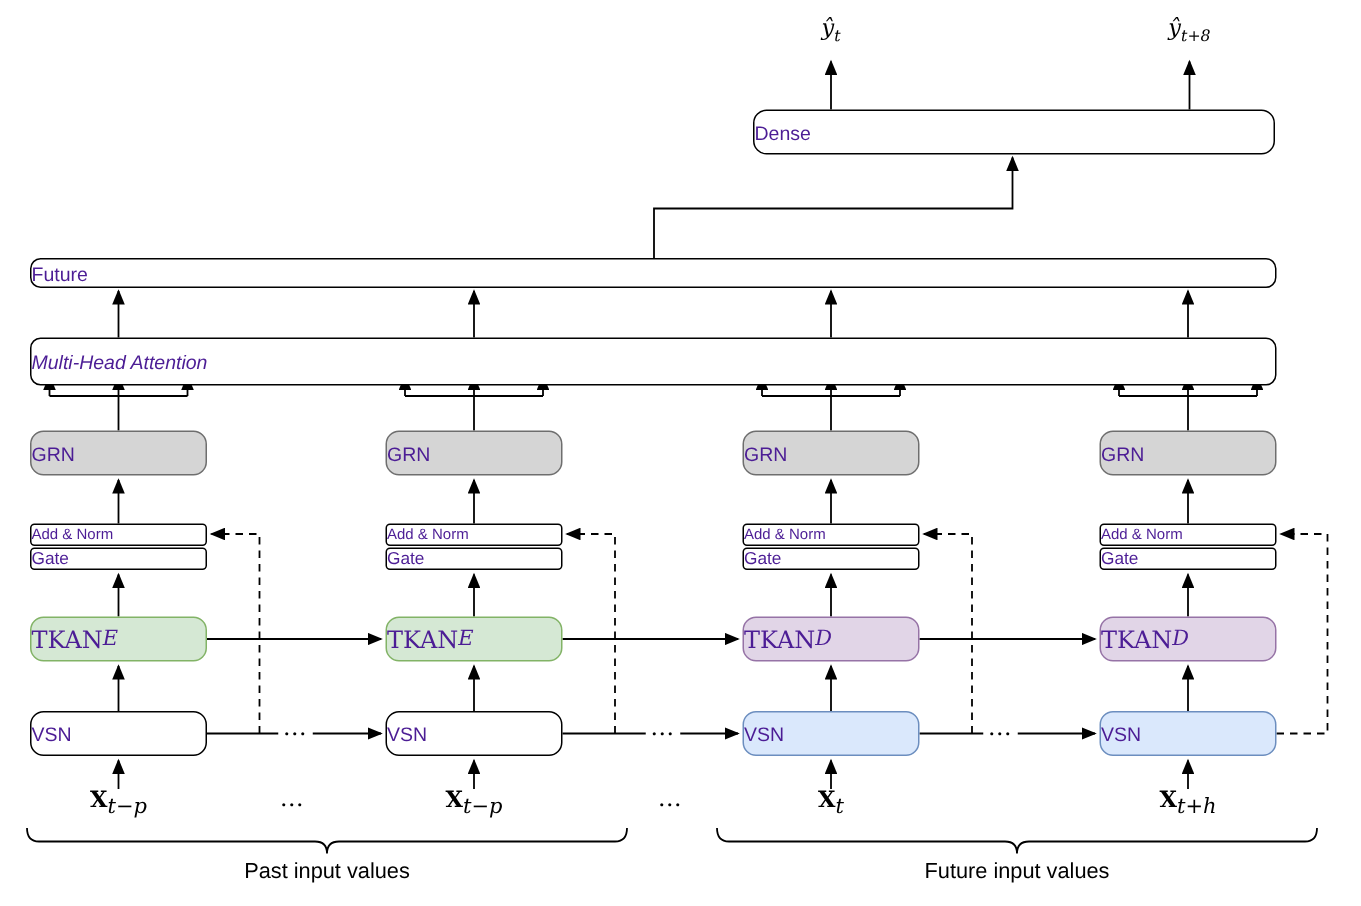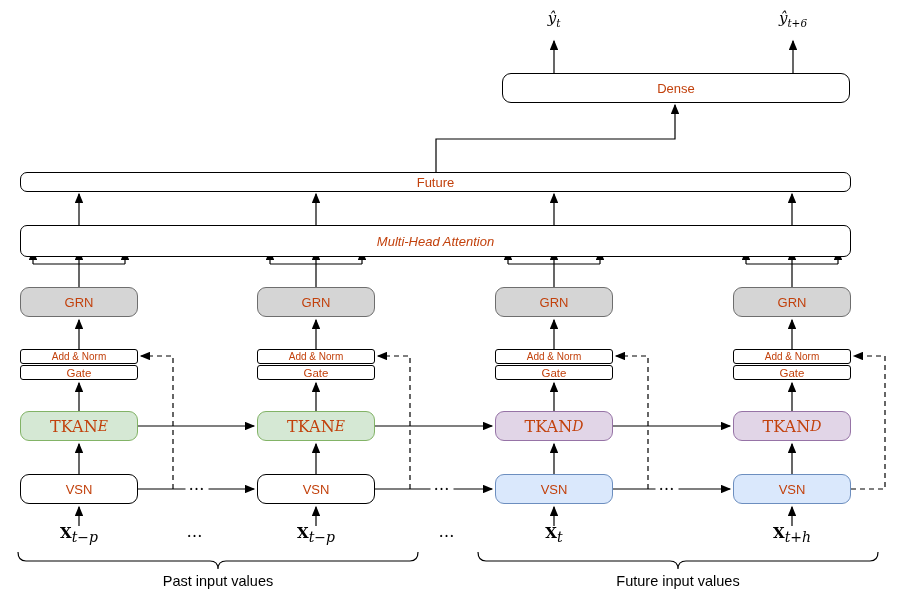--- a/index.html
+++ b/index.html
@@ -1,21 +1,21 @@
 <!DOCTYPE html>
 <html><head>
 <meta charset="utf-8">
 <style>
   html,body{margin:0;padding:0;background:#fff;}
   .canvas{position:relative;width:907px;height:604px;background:#fff;overflow:hidden;
           font-family:"Liberation Sans",sans-serif;color:#000;padding-left:32px;}
   svg.wires{position:absolute;left:0;top:0;width:907px;height:604px;}
   .box{position:absolute;box-sizing:border-box;border:1px solid #000;background:#fff;
-       display:flex;align-items:center;justify-content:center;
-       font:13px "Liberation Sans",sans-serif;color:#c2410c;}
+       display:flex;align-items:center;justify-content:flex-start;
+       font:13px "Liberation Sans",sans-serif;color:#4c1d95;}
   .r9{border-radius:9px;}
   .r7{border-radius:7px;}
   .r3{border-radius:3px;}
   .bar{left:20px;width:831px;}
   .flatten{top:172px;height:20px;}
   .mha{top:225px;height:32px;font-style:italic;}
   .dense{left:502px;top:73px;width:348px;height:30px;}
   .col{position:absolute;top:0;width:118px;height:433px;pointer-events:none;}
   .col0{left:20px;} .col1{left:257px;} .col2{left:495px;} .col3{left:733px;}
   .col .box{left:0;width:118px;}
@@ -124,21 +124,21 @@
       <path d="M851 489 L885 489 L885 356 L854 356" marker-end="url(#ah)"></path>
     </g>
 
     <g stroke="#000" stroke-width="1.2" fill="none">
       <path d="M18 552 Q18 561 26 561 L210 561 Q218 561 218 569 Q218 561 226 561 L410 561 Q418 561 418 552"></path>
       <path d="M478 552 Q478 561 486 561 L670 561 Q678 561 678 569 Q678 561 686 561 L870 561 Q878 561 878 552"></path>
     </g>
   </svg>
 
   <div class="mathlabel" style="left:554px;top:9px"><span>ŷ</span><sub>t</sub></div>
-  <div class="mathlabel" style="left:793px;top:9px"><span>ŷ</span><sub>t+6</sub></div>
+  <div class="mathlabel" style="left:793px;top:9px"><span>ŷ</span><sub>t+8</sub></div>
 
   <div class="box r9 dense">
       <span>Dense</span>
     </div>
   <div class="box r7 bar flatten">
       <span>Future</span>
     </div>
   <div class="box r7 bar mha">
       <span>Multi-Head Attention</span>
     </div>

